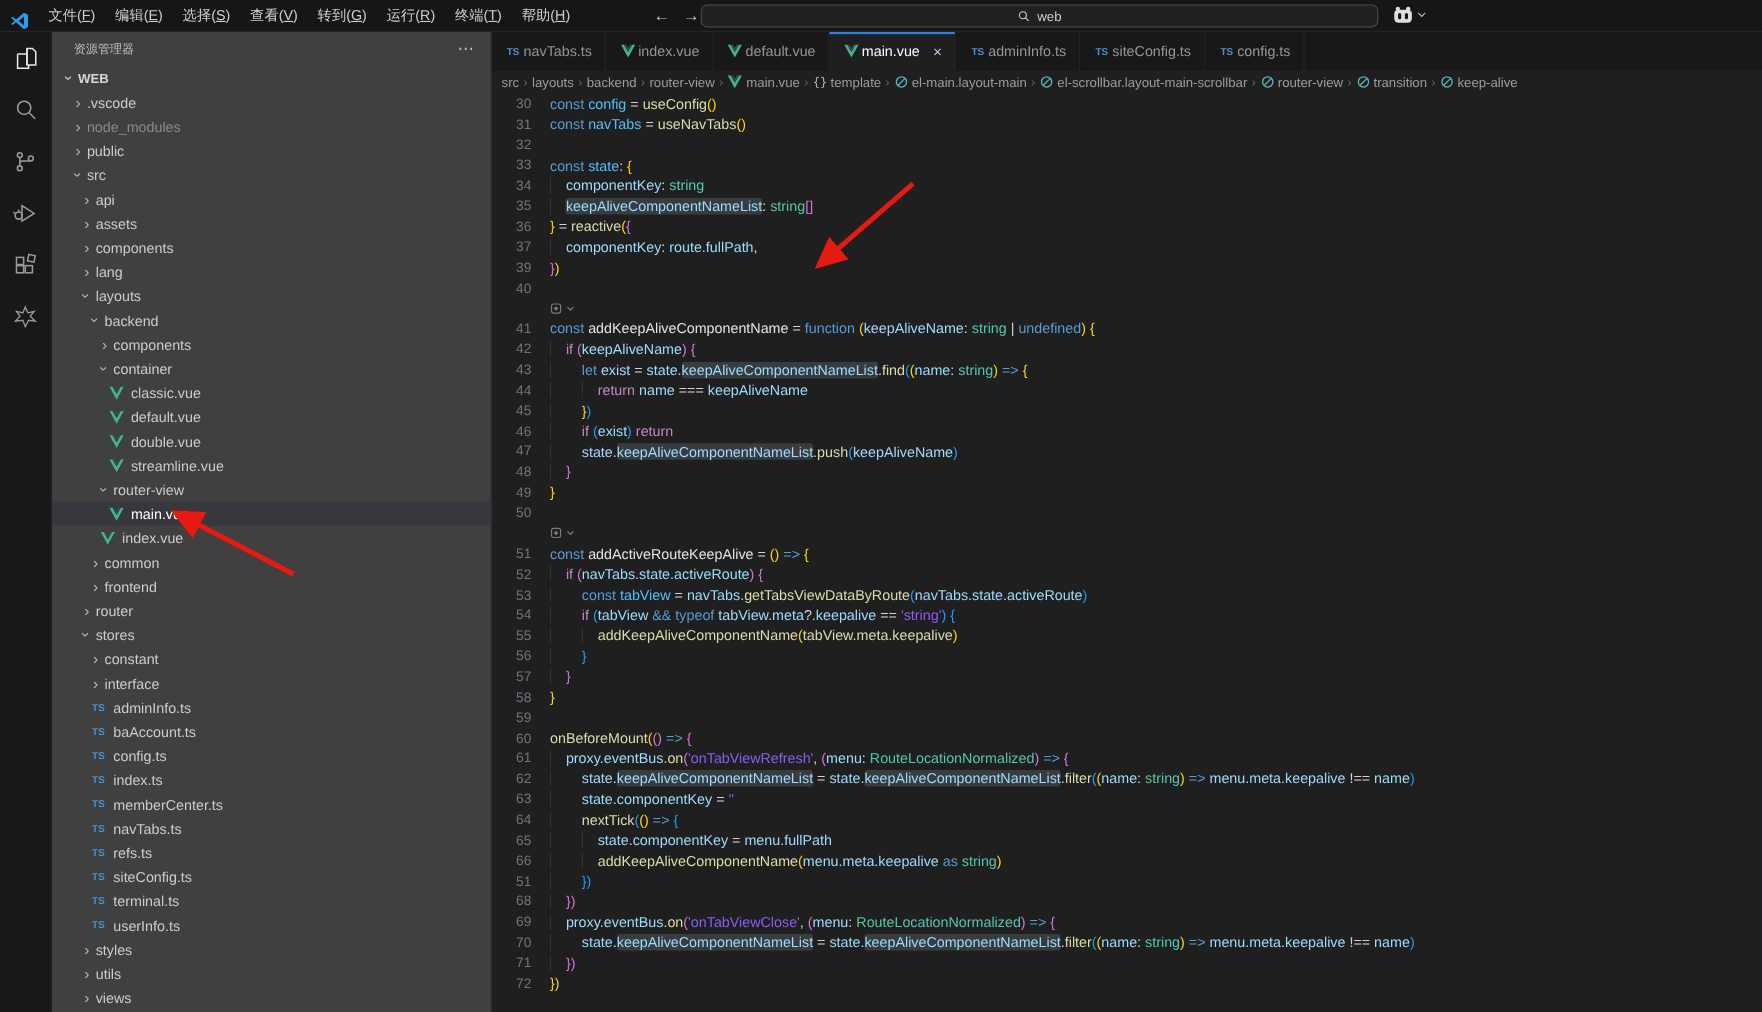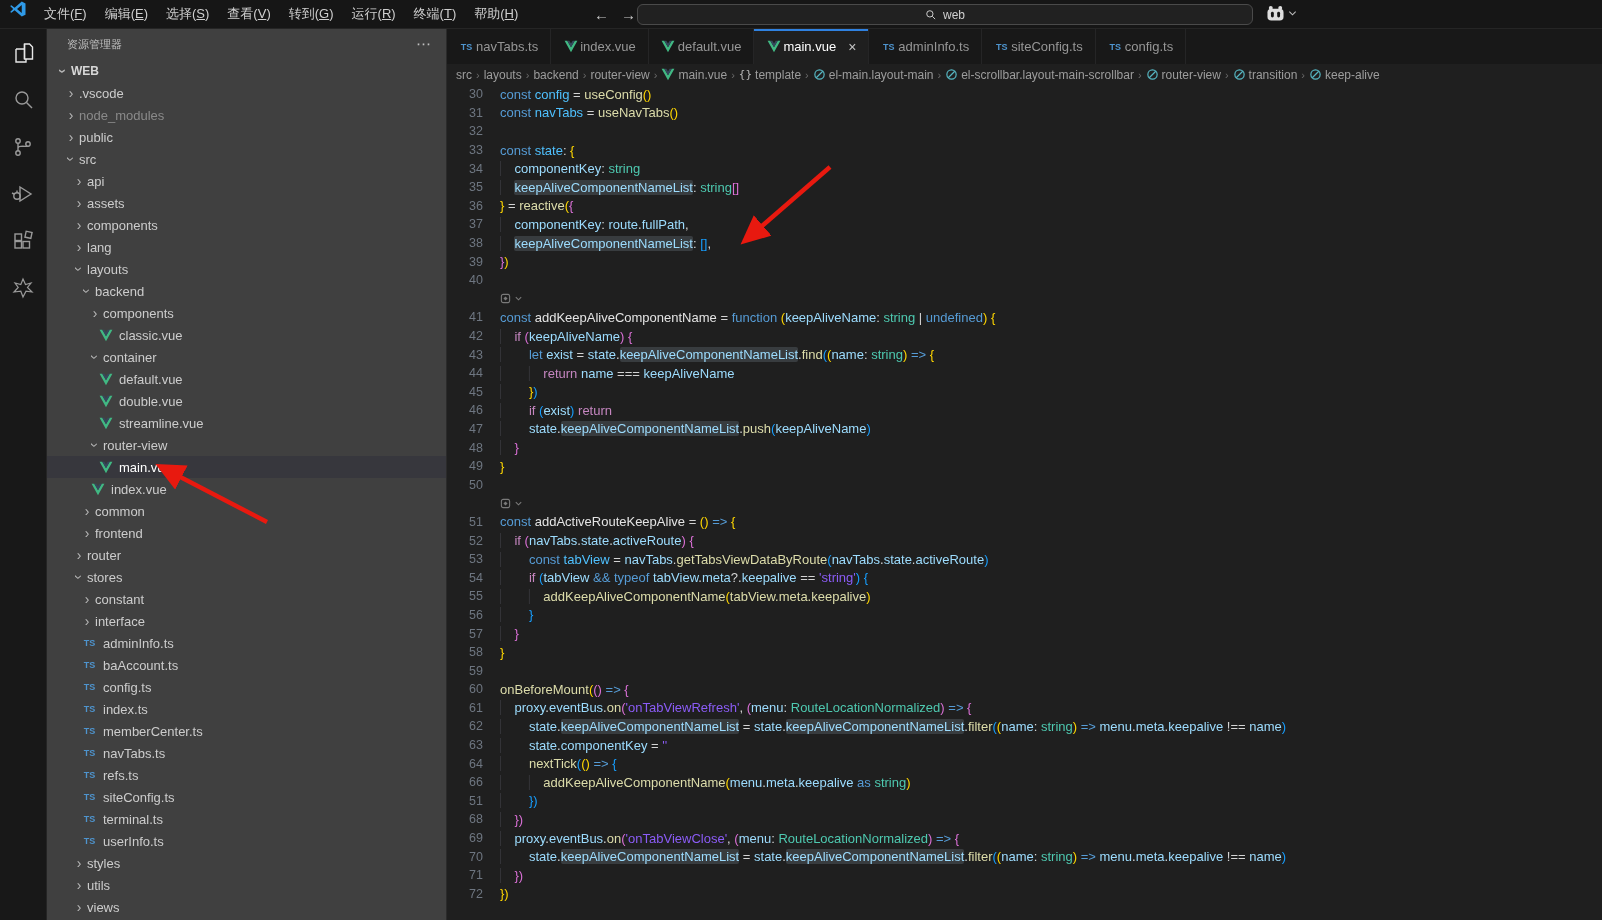--- a/index.html
+++ b/index.html
@@ -1,21 +1,21 @@
 <!DOCTYPE html>
 <html><head>
 <meta charset="utf-8">
 <style>
   html,body{margin:0;padding:0;background:#000;}
   #app{position:relative;width:1602px;height:920px;background:#1f1f1f;overflow:hidden;
        font-family:"Liberation Sans",sans-serif;color:#ccc;-webkit-font-smoothing:antialiased;}
 
   
   .titlebar{position:absolute;top:0;left:0;width:1602px;height:28px;background:#161616;
-            border-bottom:1px solid #252525;display:flex;align-items:flex-start;z-index:5;}
+            border-bottom:1px solid #252525;display:flex;align-items:flex-end;z-index:5;}
   .vslogo{width:18px;height:18px;margin:0 8px 0 9px;flex:none;}
   .menus{display:flex;height:28px;}
   .menu{padding:0 9px;font-size:13px;line-height:28px;color:#cfcfcf;white-space:nowrap;}
   .menu u{text-decoration:underline;}
   .navarrows{position:absolute;left:594px;top:0;height:28px;display:flex;align-items:center;gap:12px;
              font-size:15px;color:#c9c9c9;}
   .searchbox{position:absolute;left:637px;top:4px;width:614px;height:19px;background:#212121;
              border:1px solid #4a4a4a;border-radius:6px;display:flex;align-items:center;
              justify-content:center;gap:6px;font-size:12px;color:#cfcfcf;}
   .robot{position:absolute;left:1266px;top:5px;display:flex;align-items:center;gap:3px;}
@@ -211,33 +211,33 @@
           <span>layouts</span>
         </div>
         <div class="trow" style="padding-left: 32px;">
           <span class="chev exp">›</span>
           <span>backend</span>
         </div>
         <div class="trow" style="padding-left: 40px;">
           <span class="chev">›</span>
           <span>components</span>
         </div>
-        <div class="trow" style="padding-left: 48px;">
-          <span class="fspacer"></span>
-          <span class="fico">
-            <svg viewBox="0 0 24 22" width="14" height="13">
-              <path fill="#41b883" d="M1 1h4.6L12 12.2 18.4 1H23L12 21z"></path>
-              <path fill="#35495e" d="M5.6 1h3.5L12 6 14.9 1h3.5L12 12.2z"></path>
-            </svg>
-          </span>
-          <span>classic.vue</span>
-        </div>
         <div class="trow" style="padding-left: 40px;">
           <span class="chev exp">›</span>
           <span>container</span>
+        </div>
+        <div class="trow" style="padding-left: 48px;">
+          <span class="fspacer"></span>
+          <span class="fico">
+            <svg viewBox="0 0 24 22" width="14" height="13">
+              <path fill="#41b883" d="M1 1h4.6L12 12.2 18.4 1H23L12 21z"></path>
+              <path fill="#35495e" d="M5.6 1h3.5L12 6 14.9 1h3.5L12 12.2z"></path>
+            </svg>
+          </span>
+          <span>classic.vue</span>
         </div>
         <div class="trow" style="padding-left: 48px;">
           <span class="fspacer"></span>
           <span class="fico">
             <svg viewBox="0 0 24 22" width="14" height="13">
               <path fill="#41b883" d="M1 1h4.6L12 12.2 18.4 1H23L12 21z"></path>
               <path fill="#35495e" d="M5.6 1h3.5L12 6 14.9 1h3.5L12 12.2z"></path>
             </svg>
           </span>
           <span>default.vue</span>
@@ -547,24 +547,20 @@
         </div>
         <div class="crow">
           <span class="ln">36</span>
           <span class="ctext"><span class="tk-g">}</span><span class="tk-o"> = </span><span class="tk-f">reactive</span><span class="tk-g">(</span><span class="tk-p">{</span></span>
         </div>
         <div class="crow">
           <span class="ln">37</span>
           <span class="ctext"><span class="tk-i">    </span><span class="tk-v">componentKey</span><span class="tk-o">: </span><span class="tk-v">route</span><span class="tk-o">.</span><span class="tk-v">fullPath</span><span class="tk-o">,</span></span>
         </div>
         <div class="crow">
-          <span class="ln">38</span>
-          <span class="ctext"><span class="tk-i">    </span><span class="tk-hl">keepAliveComponentNameList</span><span class="tk-o">: </span><span class="tk-b">[]</span><span class="tk-o">,</span></span>
-        </div>
-        <div class="crow">
           <span class="ln">39</span>
           <span class="ctext"><span class="tk-p">}</span><span class="tk-g">)</span></span>
         </div>
         <div class="crow">
           <span class="ln">40</span>
           <span class="ctext"></span>
         </div>
         <div class="cl-row">
           <div class="cl-inner">
             <svg width="11" height="11" viewBox="0 0 12 12">
@@ -675,20 +671,24 @@
           <span class="ln">62</span>
           <span class="ctext"><span class="tk-i">        </span><span class="tk-v">state</span><span class="tk-o">.</span><span class="tk-hl">keepAliveComponentNameList</span><span class="tk-o"> = </span><span class="tk-v">state</span><span class="tk-o">.</span><span class="tk-hl">keepAliveComponentNameList</span><span class="tk-o">.</span><span class="tk-f">filter</span><span class="tk-b">(</span><span class="tk-g">(</span><span class="tk-v">name</span><span class="tk-o">: </span><span class="tk-t">string</span><span class="tk-g">)</span><span class="tk-k"> =&gt; </span><span class="tk-v">menu</span><span class="tk-o">.</span><span class="tk-v">meta</span><span class="tk-o">.</span><span class="tk-v">keepalive</span><span class="tk-o"> !== </span><span class="tk-v">name</span><span class="tk-b">)</span></span>
         </div>
         <div class="crow">
           <span class="ln">63</span>
           <span class="ctext"><span class="tk-i">        </span><span class="tk-v">state</span><span class="tk-o">.</span><span class="tk-v">componentKey</span><span class="tk-o"> = </span><span class="tk-s">''</span></span>
         </div>
         <div class="crow">
           <span class="ln">64</span>
           <span class="ctext"><span class="tk-i">        </span><span class="tk-f">nextTick</span><span class="tk-b">(</span><span class="tk-g">()</span><span class="tk-k"> =&gt; </span><span class="tk-b">{</span></span>
+        </div>
+        <div class="crow">
+          <span class="ln">65</span>
+          <span class="ctext"><span class="tk-i">            </span><span class="tk-v">state</span><span class="tk-o">.</span><span class="tk-v">componentKey</span><span class="tk-o"> = </span><span class="tk-v">menu</span><span class="tk-o">.</span><span class="tk-v">fullPath</span></span>
         </div>
         <div class="crow">
           <span class="ln">66</span>
           <span class="ctext"><span class="tk-i">            </span><span class="tk-f">addKeepAliveComponentName</span><span class="tk-g">(</span><span class="tk-v">menu</span><span class="tk-o">.</span><span class="tk-v">meta</span><span class="tk-o">.</span><span class="tk-v">keepalive</span><span class="tk-k"> as </span><span class="tk-t">string</span><span class="tk-g">)</span></span>
         </div>
         <div class="crow">
           <span class="ln">51</span>
           <span class="ctext"><span class="tk-i">        </span><span class="tk-b">})</span></span>
         </div>
         <div class="crow">

